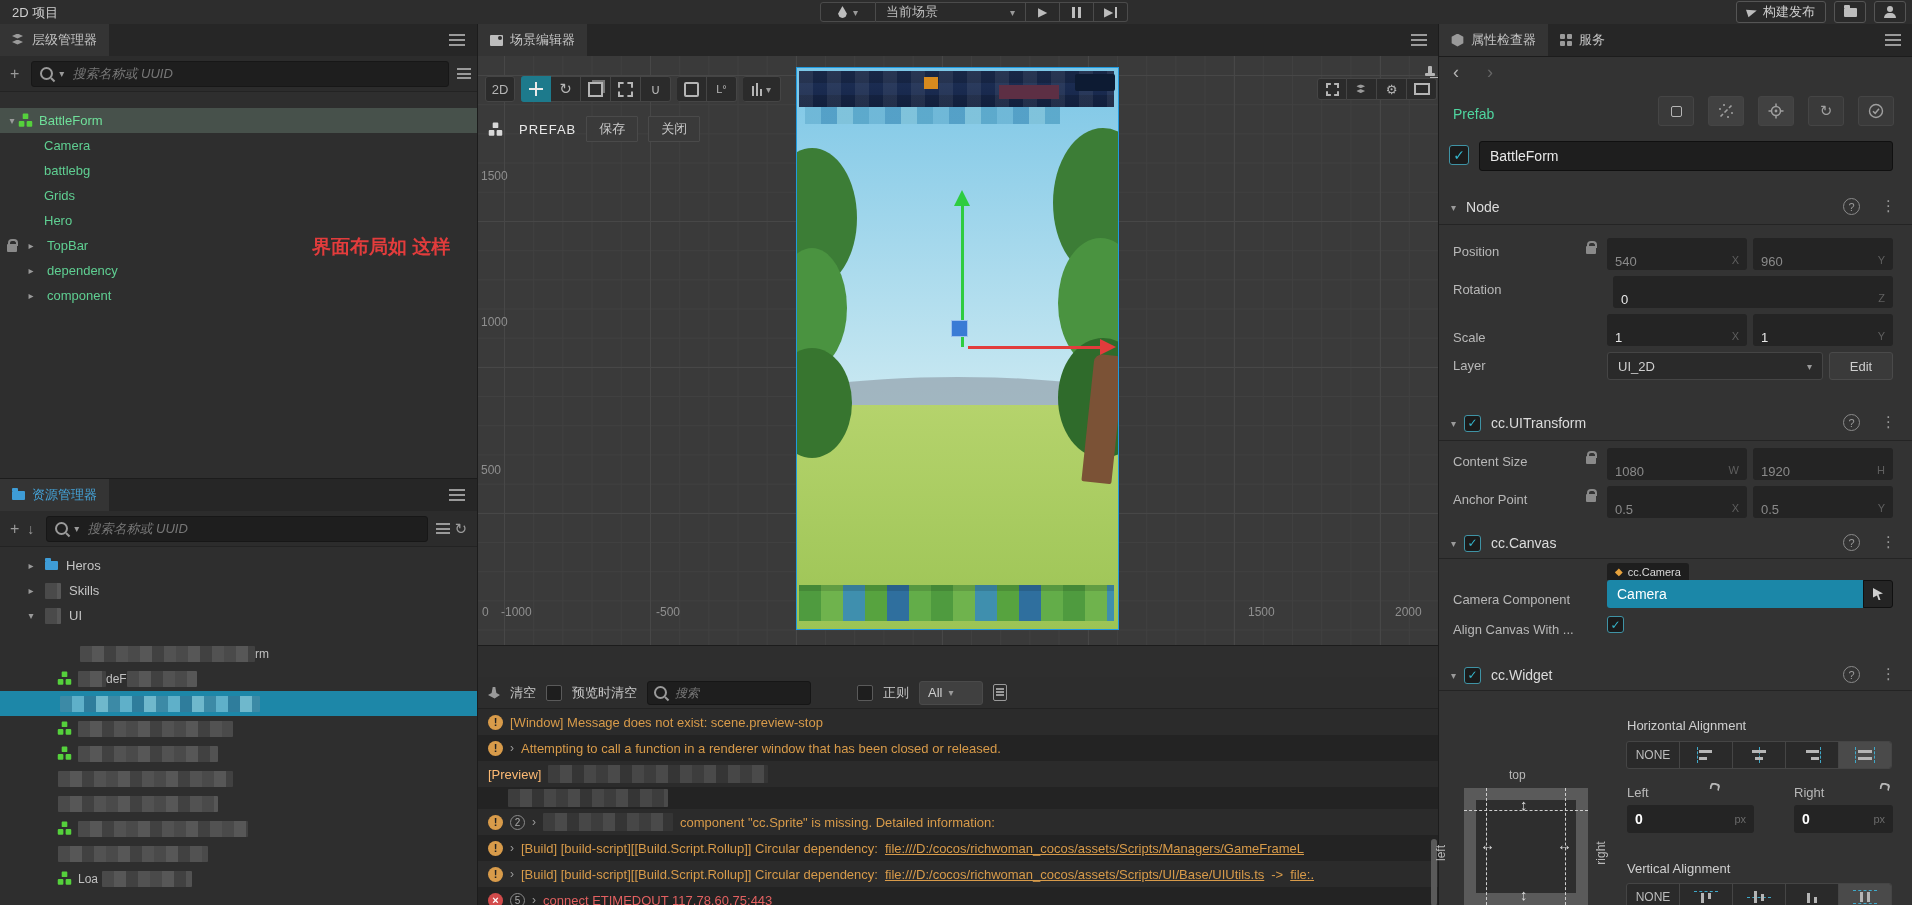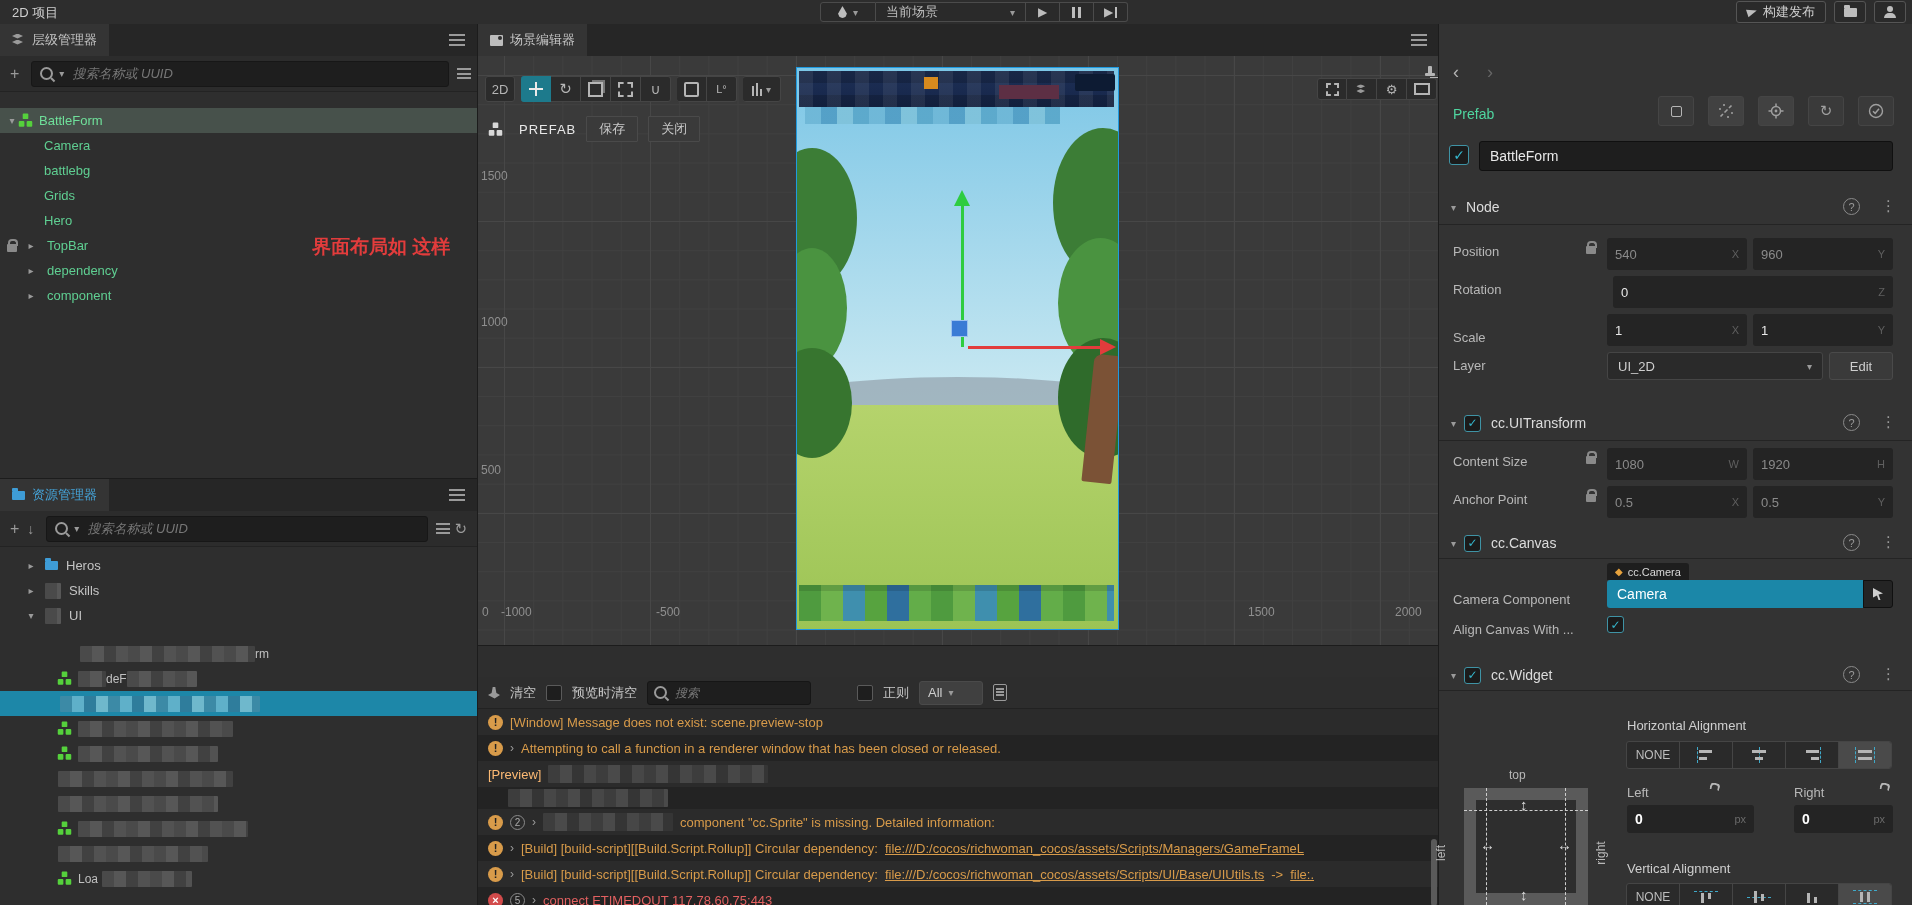--- a/index.html
+++ b/index.html
@@ -135,21 +135,21 @@
   .pbtn.lit{background:#414141;}
   .ckb{width:20px;height:20px;background:#1b1b1b;border:1.5px solid #3f93a5;border-radius:3px;color:#35b6cc;font-size:14px;font-weight:bold;display:flex;align-items:center;justify-content:center;box-sizing:border-box;}
   .ckb.small{width:17px;height:17px;font-size:12px;}
   .namebox{position:absolute;background:#1e1e1e;border:1px solid #101010;border-radius:3px;color:#e8e8e8;font-size:14px;display:flex;align-items:center;padding:0 10px;box-sizing:border-box;}
   .sechead{position:absolute;left:0;right:0;height:30px;display:flex;align-items:center;}
   .sechead .ttl{color:#dcdcdc;font-size:14px;}
   .helpc{position:absolute;width:17px;height:17px;border:1.5px solid #8a8a8a;border-radius:50%;color:#9a9a9a;font-size:11px;display:flex;align-items:center;justify-content:center;box-sizing:border-box;}
   .dots{position:absolute;color:#9a9a9a;font-size:15px;}
   .divid{position:absolute;left:0;right:0;height:1px;background:#242424;}
   .flabel{position:absolute;color:#b8b8b8;font-size:13px;}
-  .vbox{position:absolute;height:28px;background:#242424;border-radius:3px;display:flex;align-items:center;padding:16px 8px;box-sizing:border-box;color:#e8e8e8;}
+  .vbox{position:absolute;height:28px;background:#242424;border-radius:3px;display:flex;padding:16px 8px;box-sizing:border-box;color:#e8e8e8;}
   .vbox .ax{margin-left:auto;color:#5f5f5f;font-size:11px;}
   .vbox.dim{color:#8a8a8a;}
   .ddbox{position:absolute;height:28px;background:#2a2a2a;border:1px solid #454545;border-radius:3px;display:flex;align-items:center;padding:0 10px;box-sizing:border-box;color:#cfcfcf;}
   .ddbox .chv{margin-left:auto;}
   .ebtn{position:absolute;height:28px;background:#3a3a3a;border:1px solid #4a4a4a;border-radius:3px;color:#cfcfcf;display:flex;align-items:center;justify-content:center;box-sizing:border-box;}
   .tagbox{position:absolute;height:17px;background:#1e1e1e;border-radius:3px 3px 0 0;display:flex;align-items:center;gap:5px;padding:0 8px;font-size:11px;color:#d8d8d8;}
   .tagbox .dia{color:#e8a33d;font-size:10px;}
   .camfield{position:absolute;height:28px;background:#1b87a8;border-radius:3px 0 0 3px;color:#fff;font-size:14px;display:flex;align-items:center;padding:0 10px;box-sizing:border-box;}
   .pickbtn{position:absolute;height:28px;background:#242424;border:1px solid #101010;border-radius:0 3px 3px 0;display:flex;align-items:center;justify-content:center;box-sizing:border-box;}
   .cursor-ico{width:10px;height:12px;background:#cfcfcf;clip-path:polygon(0 0,100% 45%,55% 55%,75% 100%,55% 100%,40% 62%,0 80%);}
@@ -578,20 +578,40 @@
       <span class="eicon">×</span>
       <span class="lbadge">5</span>
       <span class="lexp">›</span>
       <span class="etxt">connect ETIMEDOUT 117.78.60.75:443</span>
     </div>
     <div class="vscroll" style="right:2px;top:130px;height:67px;"></div>
   </div>
 </div>
 
 <div id="inspector">
+  <div class="tabbar">
+    <div class="tab active">
+      <span class="hexico"></span>
+      <span>属性检查器</span>
+    </div>
+    <div class="tab">
+      <span class="gridico">
+          <i></i>
+          <i></i>
+          <i></i>
+          <i></i>
+        </span>
+      <span>服务</span>
+    </div>
+    <div class="hamb">
+        <i></i>
+        <i></i>
+        <i></i>
+      </div>
+  </div>
   
   <span class="ins navarrow" style="left:14px;top:38px;">‹</span>
   <span class="ins navarrow dim" style="left:48px;top:38px;">›</span>
   <span class="ins pin" style="right:16px;top:42px;"></span>
   
   <span class="ins green-t" style="left:14px;top:82px;">Prefab</span>
   <div class="pbtn" style="left:219px;top:72px;">
       <span class="sqr" style="width:9px;height:9px;border-width:1.5px;border-radius:2px;"></span>
     </div>
   <div class="pbtn lit" style="left:269px;top:72px;">

